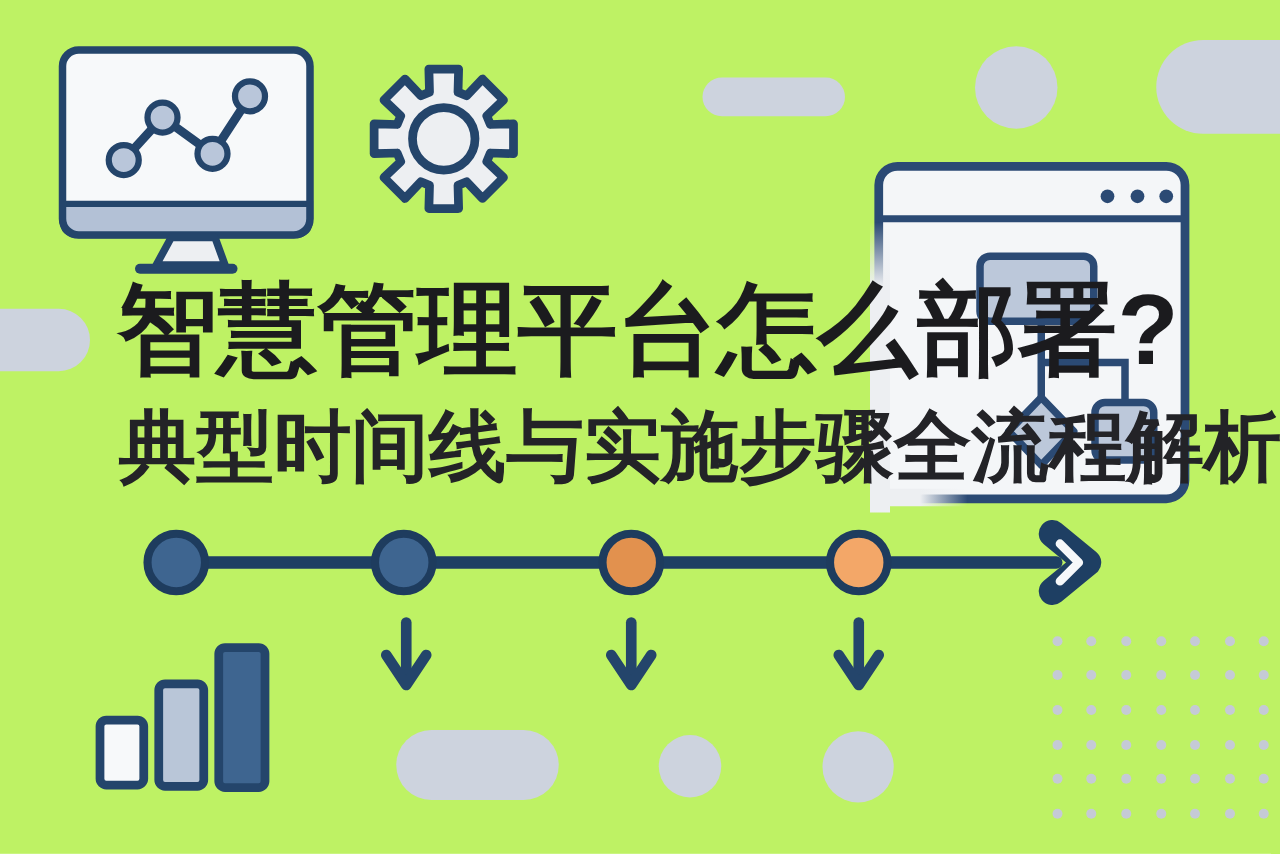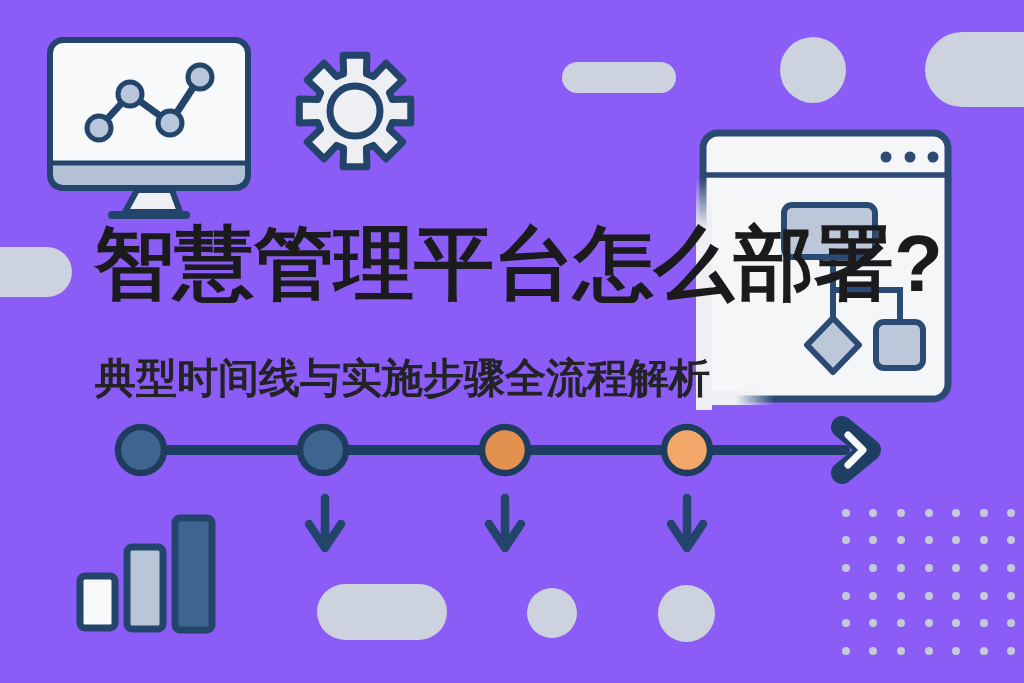--- a/index.html
+++ b/index.html
@@ -1,32 +1,32 @@
 <!DOCTYPE html>
 <html><head>
 <meta charset="utf-8">
 <style>
   html,body{margin:0;padding:0;}
   body{font-family:"Liberation Sans","DejaVu Sans",sans-serif;}
   #canvas{
     position:relative;width:1024px;height:683px;overflow:hidden;
-    background:#8b5cf6;
+    background:#bef264;
   }
   .abs{position:absolute;}
   .shape{position:absolute;background:#cdd3de;}
   .round{border-radius:50%;}
   #title{
     position:absolute;left:94px;top:222px;
     font-size:80px;font-weight:800;line-height:1.05;
     color:#1b1b1e;letter-spacing:0px;white-space:nowrap;
   }
   #subtitle{
     position:absolute;left:95px;top:324px;
-    font-size:41px;font-weight:600;line-height:1.1;
-    color:#232327;white-space:nowrap;margin-top:32px;
+    font-size:62px;font-weight:600;line-height:1.1;
+    color:#232327;white-space:nowrap;
   }
   #dot-grid{position:absolute;left:832px;top:499px;display:grid;place-items:center;}
   .grid-dot{width:8px;height:8px;border-radius:50%;background:#c5cad6;}
   .fade{position:absolute;pointer-events:none;}
   #fade-left{
     left:696px;top:178px;width:16px;height:232px;
     background:linear-gradient(to bottom, rgba(237,239,242,0) 0%, #edeff2 22%, #edeff2 100%);
   }
   #fade-bottom{
     left:698px;top:391px;width:76px;height:14px;

